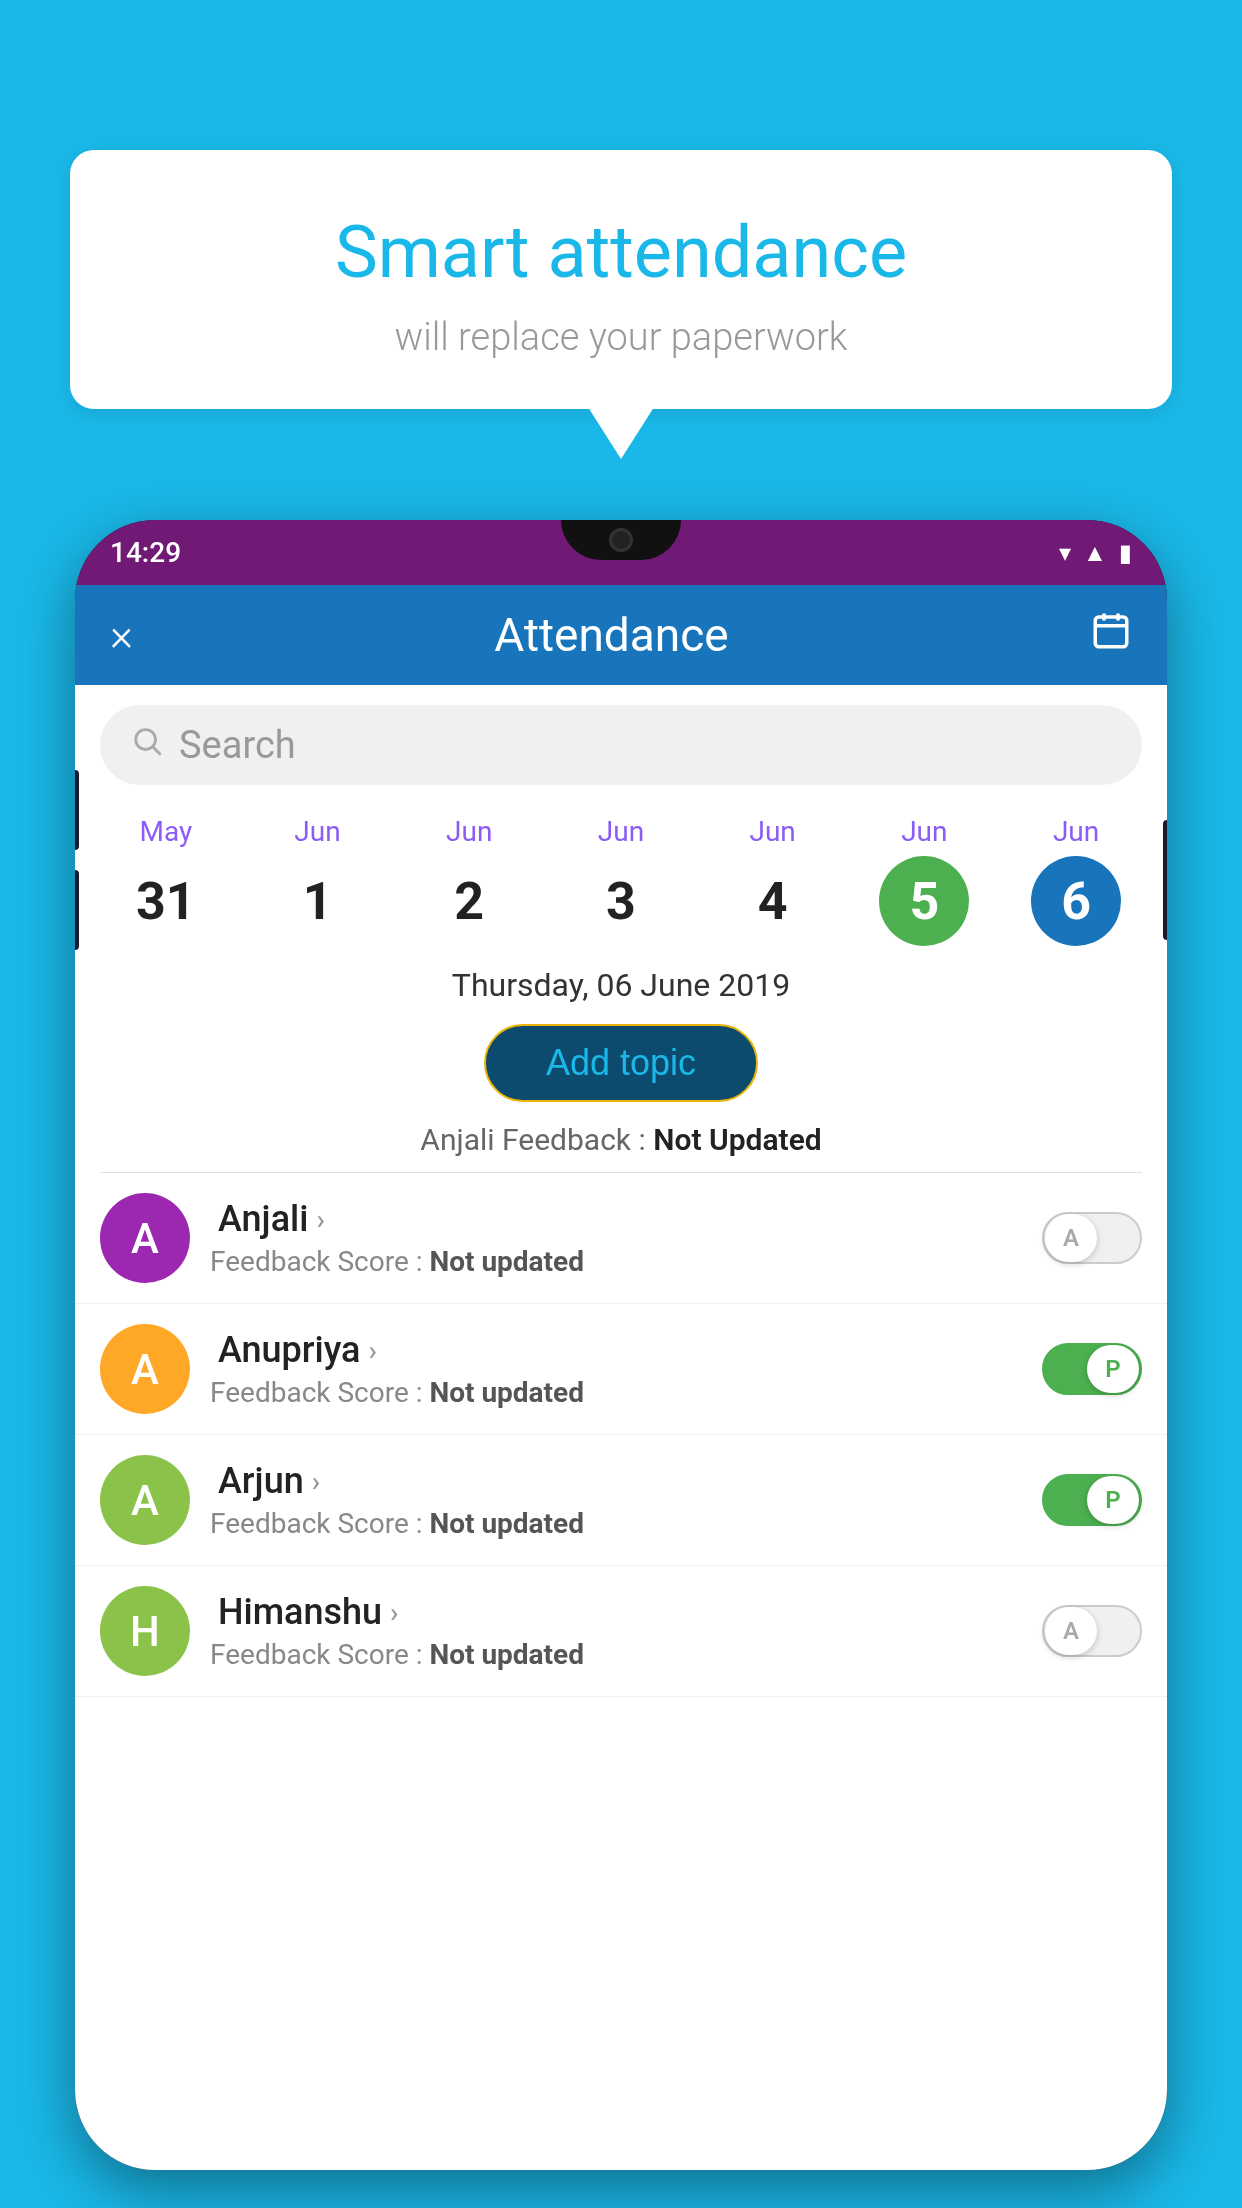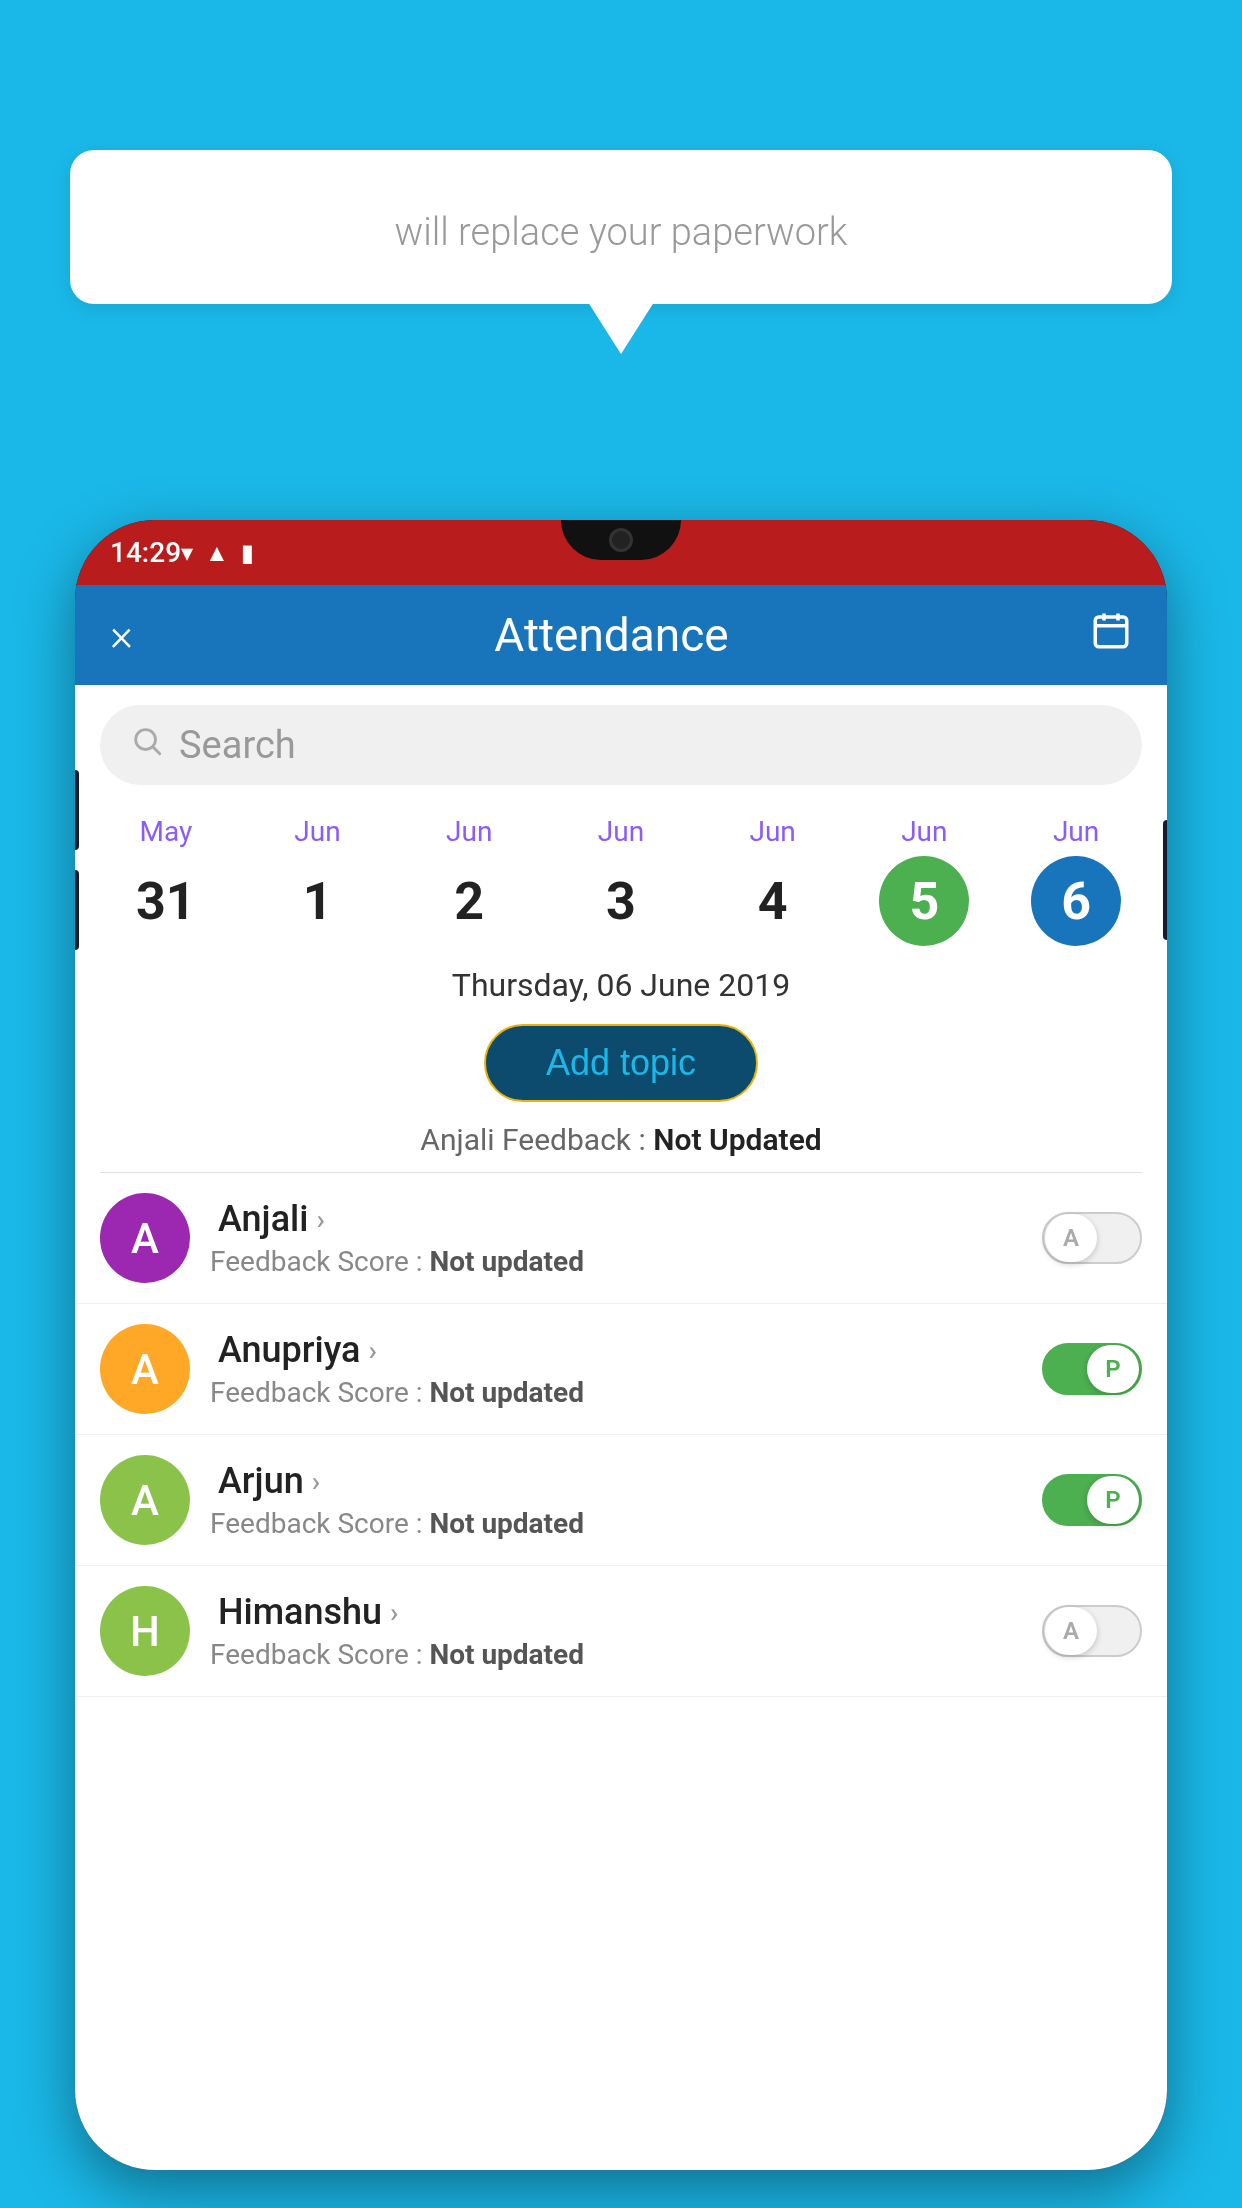--- a/index.html
+++ b/index.html
@@ -70,24 +70,25 @@
       height: 1650px;
       background: #1a1a2e;
       border-radius: 80px;
       position: relative;
       box-shadow: 0 20px 60px rgba(0,0,0,0.4);
       overflow: hidden;
     }
 
     
     .phone-top-bar {
-      background: #b91c1c;
+      background: #701a75;
       height: 65px;
       display: flex;
       align-items: center;
+      justify-content: space-between;
       padding: 0 35px;
       position: relative;
       z-index: 10;
     }
 
     .status-time {
       color: white;
       font-size: 28px;
       font-weight: 500;
     }
@@ -399,20 +400,21 @@
       top: 300px;
       width: 12px;
       height: 120px;
     }
   </style>
 </head>
 <body>
 
 <div class="speech-bubble-container">
   <div class="speech-bubble">
+    <div class="speech-bubble-title">Smart attendance</div>
     <div class="speech-bubble-subtitle">will replace your paperwork</div>
   </div>
 </div>
 
 <div class="phone-container">
   <div class="phone">
 
     <div class="phone-side-btn vol-up"></div>
     <div class="phone-side-btn vol-down"></div>
     <div class="phone-side-btn power"></div>

